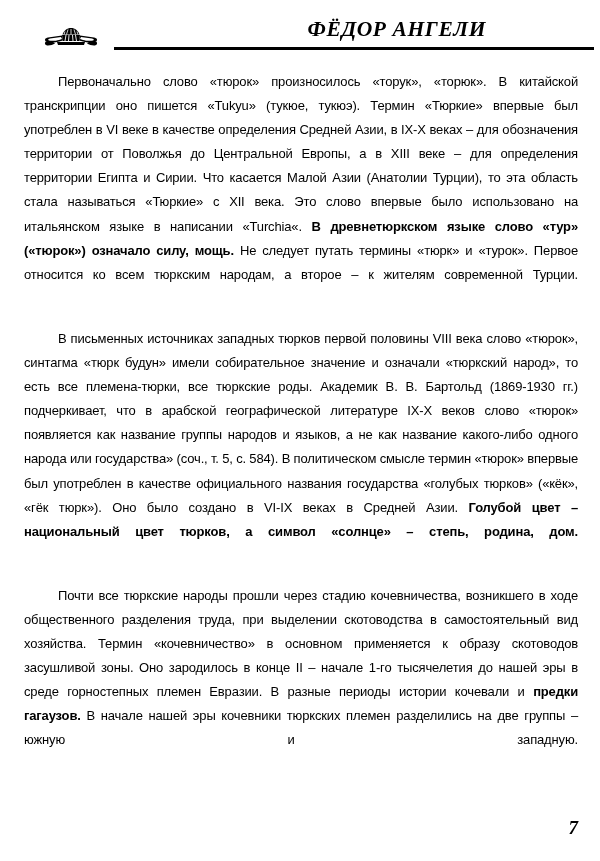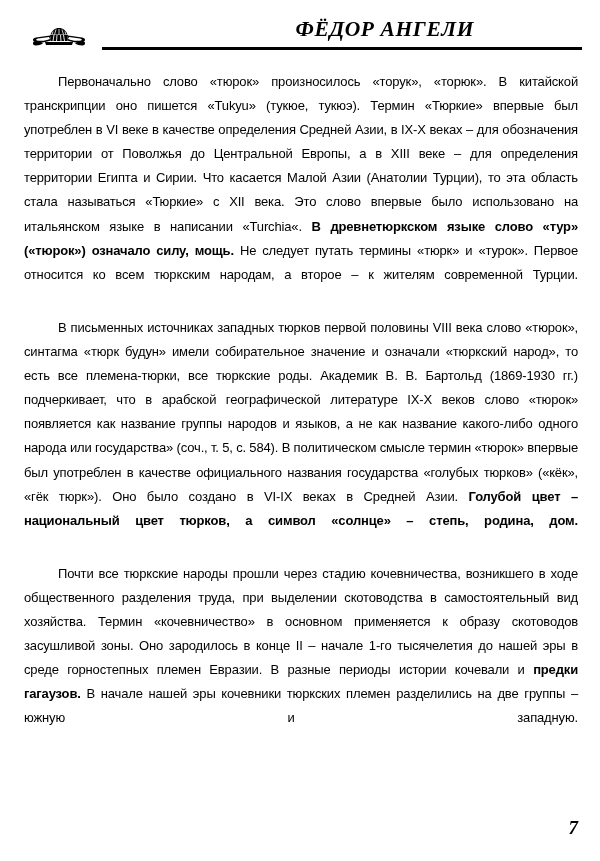--- a/index.html
+++ b/index.html
@@ -18,21 +18,21 @@
     width: 600px;
     height: 861px;
     background: #ffffff;
     overflow: hidden;
     box-sizing: border-box;
   }
 
   
   .header {
     position: absolute;
-    left: 4px;
+    left: 16px;
     top: 0;
     width: 492px;
     height: 58px;
   }
   .header-ornament {
     position: absolute;
     left: 26px;
     top: 25px;
     width: 58px;
     height: 26px;
@@ -79,21 +79,21 @@
     line-height: 24.1px;
     text-align: justify;
     text-justify: inter-word;
     text-indent: 34px;
     hyphens: manual;
     -webkit-hyphens: manual;
     word-spacing: -0.1px;
     letter-spacing: -0.15px;
   }
   p.para + p.para {
-    margin-top: 5px;
+    margin-top: 16px;
   }
   
   p.para::after {
     content: "";
     display: inline-block;
     width: 100%;
   }
   b, .b {
     font-weight: bold;
   }

